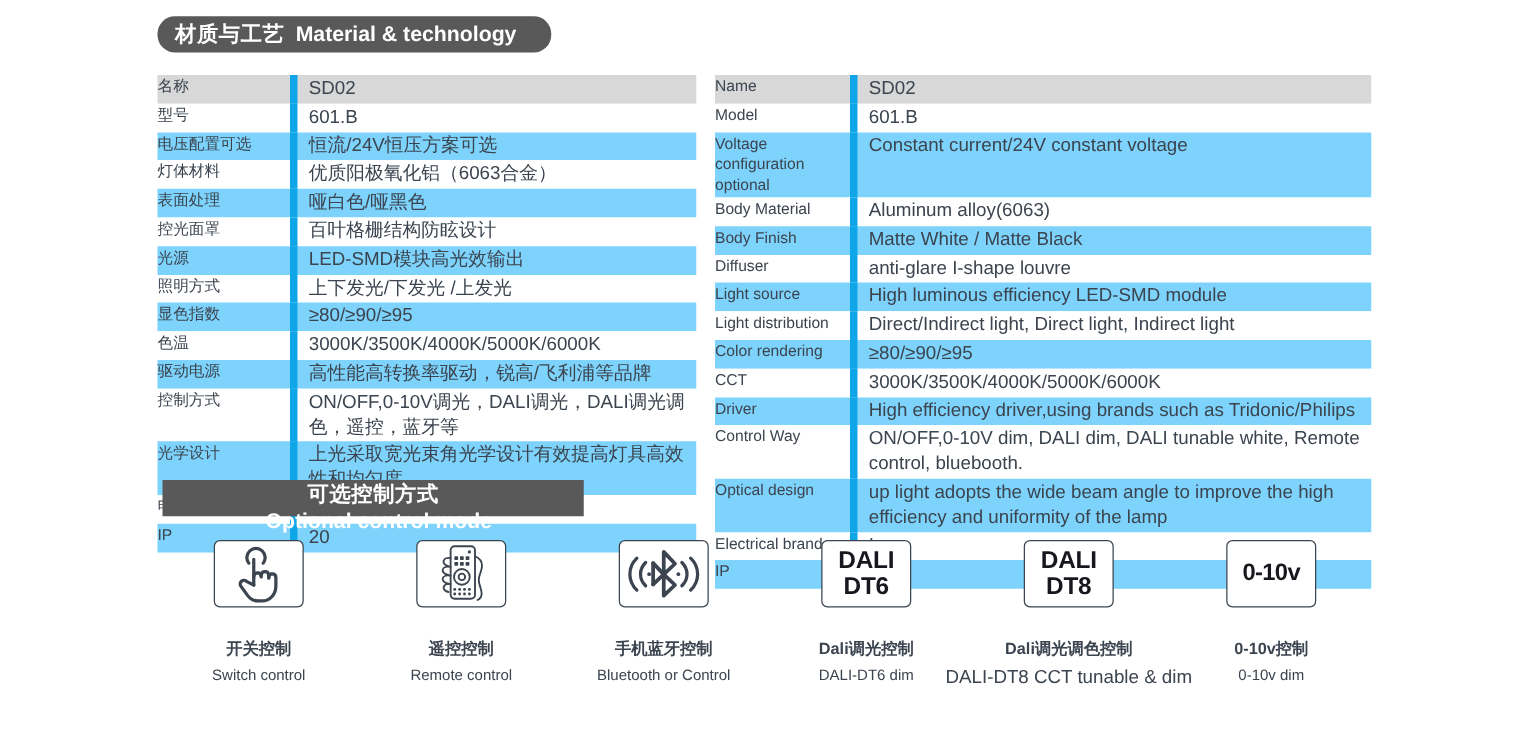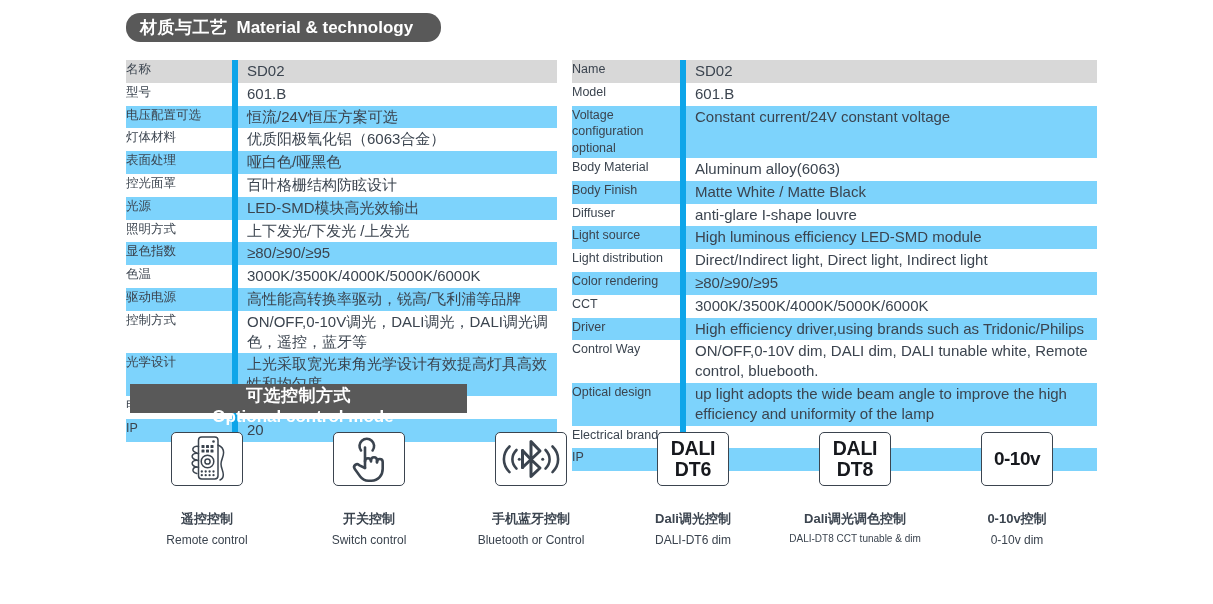--- a/index.html
+++ b/index.html
@@ -126,21 +126,21 @@
     font-weight: bold;
     color: #3b444f;
     white-space: nowrap;
   }
   .mode-en {
     margin-top: 5px;
     font-size: 12px;
     color: #3b444f;
     white-space: nowrap;
   }
-  .mode-en.small { font-size: 10px; }
+  .mode-en.small { font-size: 15px; }
 </style>
 </head>
 <body>
 
 <div class="banner" id="banner-material" style="width: 315px; border-radius: 14px;">
   <span class="cn">材质与工艺</span>
   <span class="en">Material &amp; technology</span>
 </div>
 
 <table class="spec-table" id="table-cn">
@@ -272,20 +272,34 @@
       </tr>
     </tbody>
 </table>
 
 <div class="banner" id="banner-control" style="width: 337px;">
   <span class="cn">可选控制方式</span>
   <span class="en">Optional control mode</span>
 </div>
 
 <div id="control-row">
+    <div class="mode-item">
+      <div class="mode-box">
+        <svg width="50" height="52" viewBox="0 0 50 52" fill="none" stroke="#3b444f" stroke-width="2.6" stroke-linecap="round" stroke-linejoin="round">
+      <path d="M17 17.5a7.3 7.3 0 1 1 11.6 0"></path>
+      <path d="M21 14.5v20.5"></path>
+      <path d="M21 28.5c0-2 1.2-3.3 3-3.3s3 1.3 3 3.3"></path>
+      <path d="M27 27.5c0-2 1.2-3.2 3-3.2s3 1.3 3 3.2v2"></path>
+      <path d="M33 29c0-1.9 1.1-3 2.8-3s2.9 1.2 2.9 3.1v6.6c0 6.6-4.4 12-11.3 12h-3.1
+               c-3.6 0-6.1-1.5-8.1-4.2l-5.4-7.4c-1-1.4-.8-3.2.5-4.2 1.3-1 3.1-.8 4.2.4L21 35"></path>
+    </svg>
+      </div>
+      <div class="mode-cn">开关控制</div>
+      <div class="mode-en">Switch control</div>
+    </div>
     <div class="mode-item">
       <div class="mode-box">
         <svg width="54" height="54" viewBox="0 0 54 54" fill="none" stroke="#3b444f" stroke-width="1.5" stroke-linecap="round" stroke-linejoin="round">
       <rect x="18.5" y="5" width="19.5" height="42" rx="3.2"></rect>
       <circle cx="33.5" cy="9.5" r="1.3" fill="#3b444f" stroke="none"></circle>
       <g fill="#3b444f" stroke="none">
         <rect x="21.5" y="13" width="3" height="3" rx="0.6"></rect>
         <rect x="26" y="13" width="3" height="3" rx="0.6"></rect>
         <rect x="30.5" y="13" width="3" height="3" rx="0.6"></rect>
         <rect x="21.5" y="17.5" width="3" height="3" rx="0.6"></rect>
@@ -309,34 +323,20 @@
       <path d="M18.5 28.5c-3-.6-5.8.3-6.3 2.2-.5 1.9 1.4 3.7 4.4 4.3"></path>
       <path d="M18.5 35.3c-2.6-.5-5 .4-5.5 2.2-.5 1.8 1.2 3.5 3.8 4.1"></path>
       <path d="M38 13c3.2 1.3 5.6 3.6 5.6 7.6 0 4.5-2.6 7-2.6 11.4 0 4.2 2.3 6.8 2.3 10.8 0 2.6-1.3 4.4-3.3 5.2"></path>
     </svg>
       </div>
       <div class="mode-cn">遥控控制</div>
       <div class="mode-en">Remote control</div>
     </div>
     <div class="mode-item">
       <div class="mode-box">
-        <svg width="50" height="52" viewBox="0 0 50 52" fill="none" stroke="#3b444f" stroke-width="2.6" stroke-linecap="round" stroke-linejoin="round">
-      <path d="M17 17.5a7.3 7.3 0 1 1 11.6 0"></path>
-      <path d="M21 14.5v20.5"></path>
-      <path d="M21 28.5c0-2 1.2-3.3 3-3.3s3 1.3 3 3.3"></path>
-      <path d="M27 27.5c0-2 1.2-3.2 3-3.2s3 1.3 3 3.2v2"></path>
-      <path d="M33 29c0-1.9 1.1-3 2.8-3s2.9 1.2 2.9 3.1v6.6c0 6.6-4.4 12-11.3 12h-3.1
-               c-3.6 0-6.1-1.5-8.1-4.2l-5.4-7.4c-1-1.4-.8-3.2.5-4.2 1.3-1 3.1-.8 4.2.4L21 35"></path>
-    </svg>
-      </div>
-      <div class="mode-cn">开关控制</div>
-      <div class="mode-en">Switch control</div>
-    </div>
-    <div class="mode-item">
-      <div class="mode-box">
         <svg width="58" height="46" viewBox="0 0 58 46" fill="none" stroke="#3b444f" stroke-width="2.6" stroke-linecap="round" stroke-linejoin="round">
       <path d="M29 5.5v35L38 32 29 23.5 38 15 29 5.5z" stroke-width="3"></path>
       <path d="M20.5 14.5v17" stroke-width="3"></path>
       <path d="M20.5 14.5L29 23.5" stroke-width="3"></path>
       <path d="M20.5 31.5L29 23.5" stroke-width="3"></path>
       <path d="M14.5 14c-2.6 2.6-4.1 5.9-4.1 9.3s1.5 6.7 4.1 9.3"></path>
       <path d="M7.5 10.5C3.9 14 1.9 18.6 1.9 23.3s2 9.3 5.6 12.8"></path>
       <circle cx="17.3" cy="23.3" r="1.5" fill="#3b444f" stroke="none"></circle>
       <path d="M43.5 14c2.6 2.6 4.1 5.9 4.1 9.3s-1.5 6.7-4.1 9.3"></path>
       <path d="M50.5 10.5c3.6 3.5 5.6 8.1 5.6 12.8s-2 9.3-5.6 12.8"></path>

